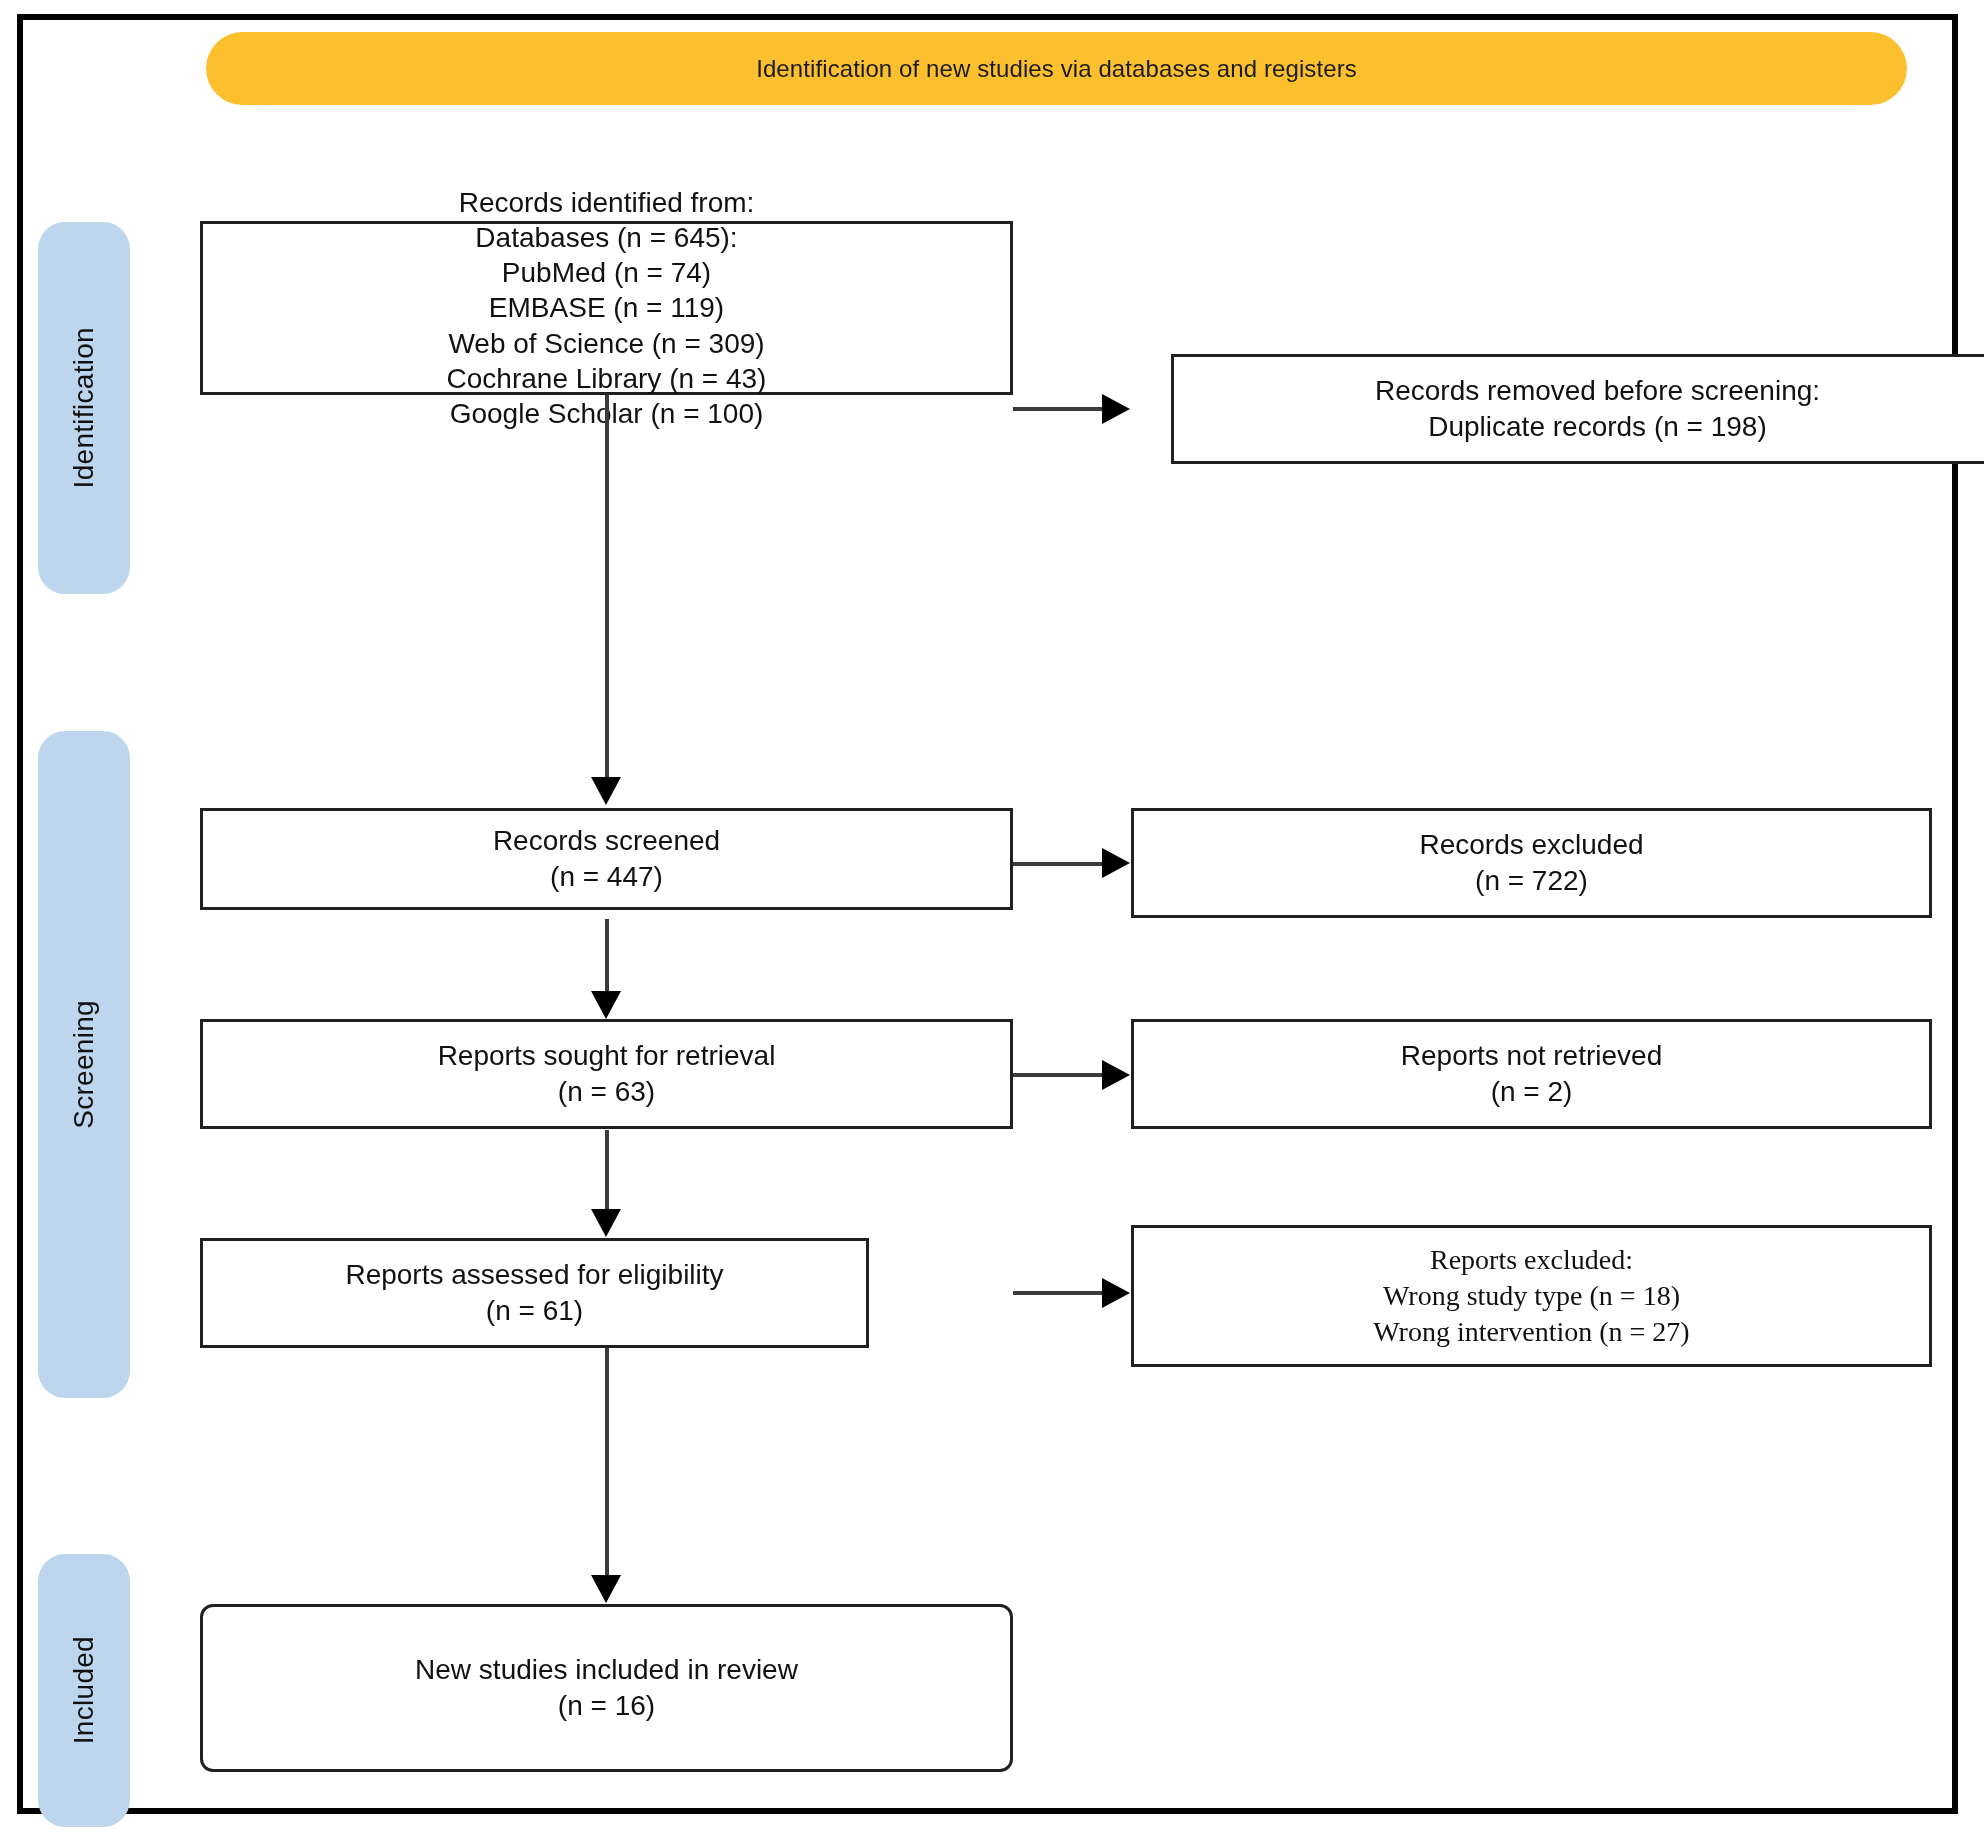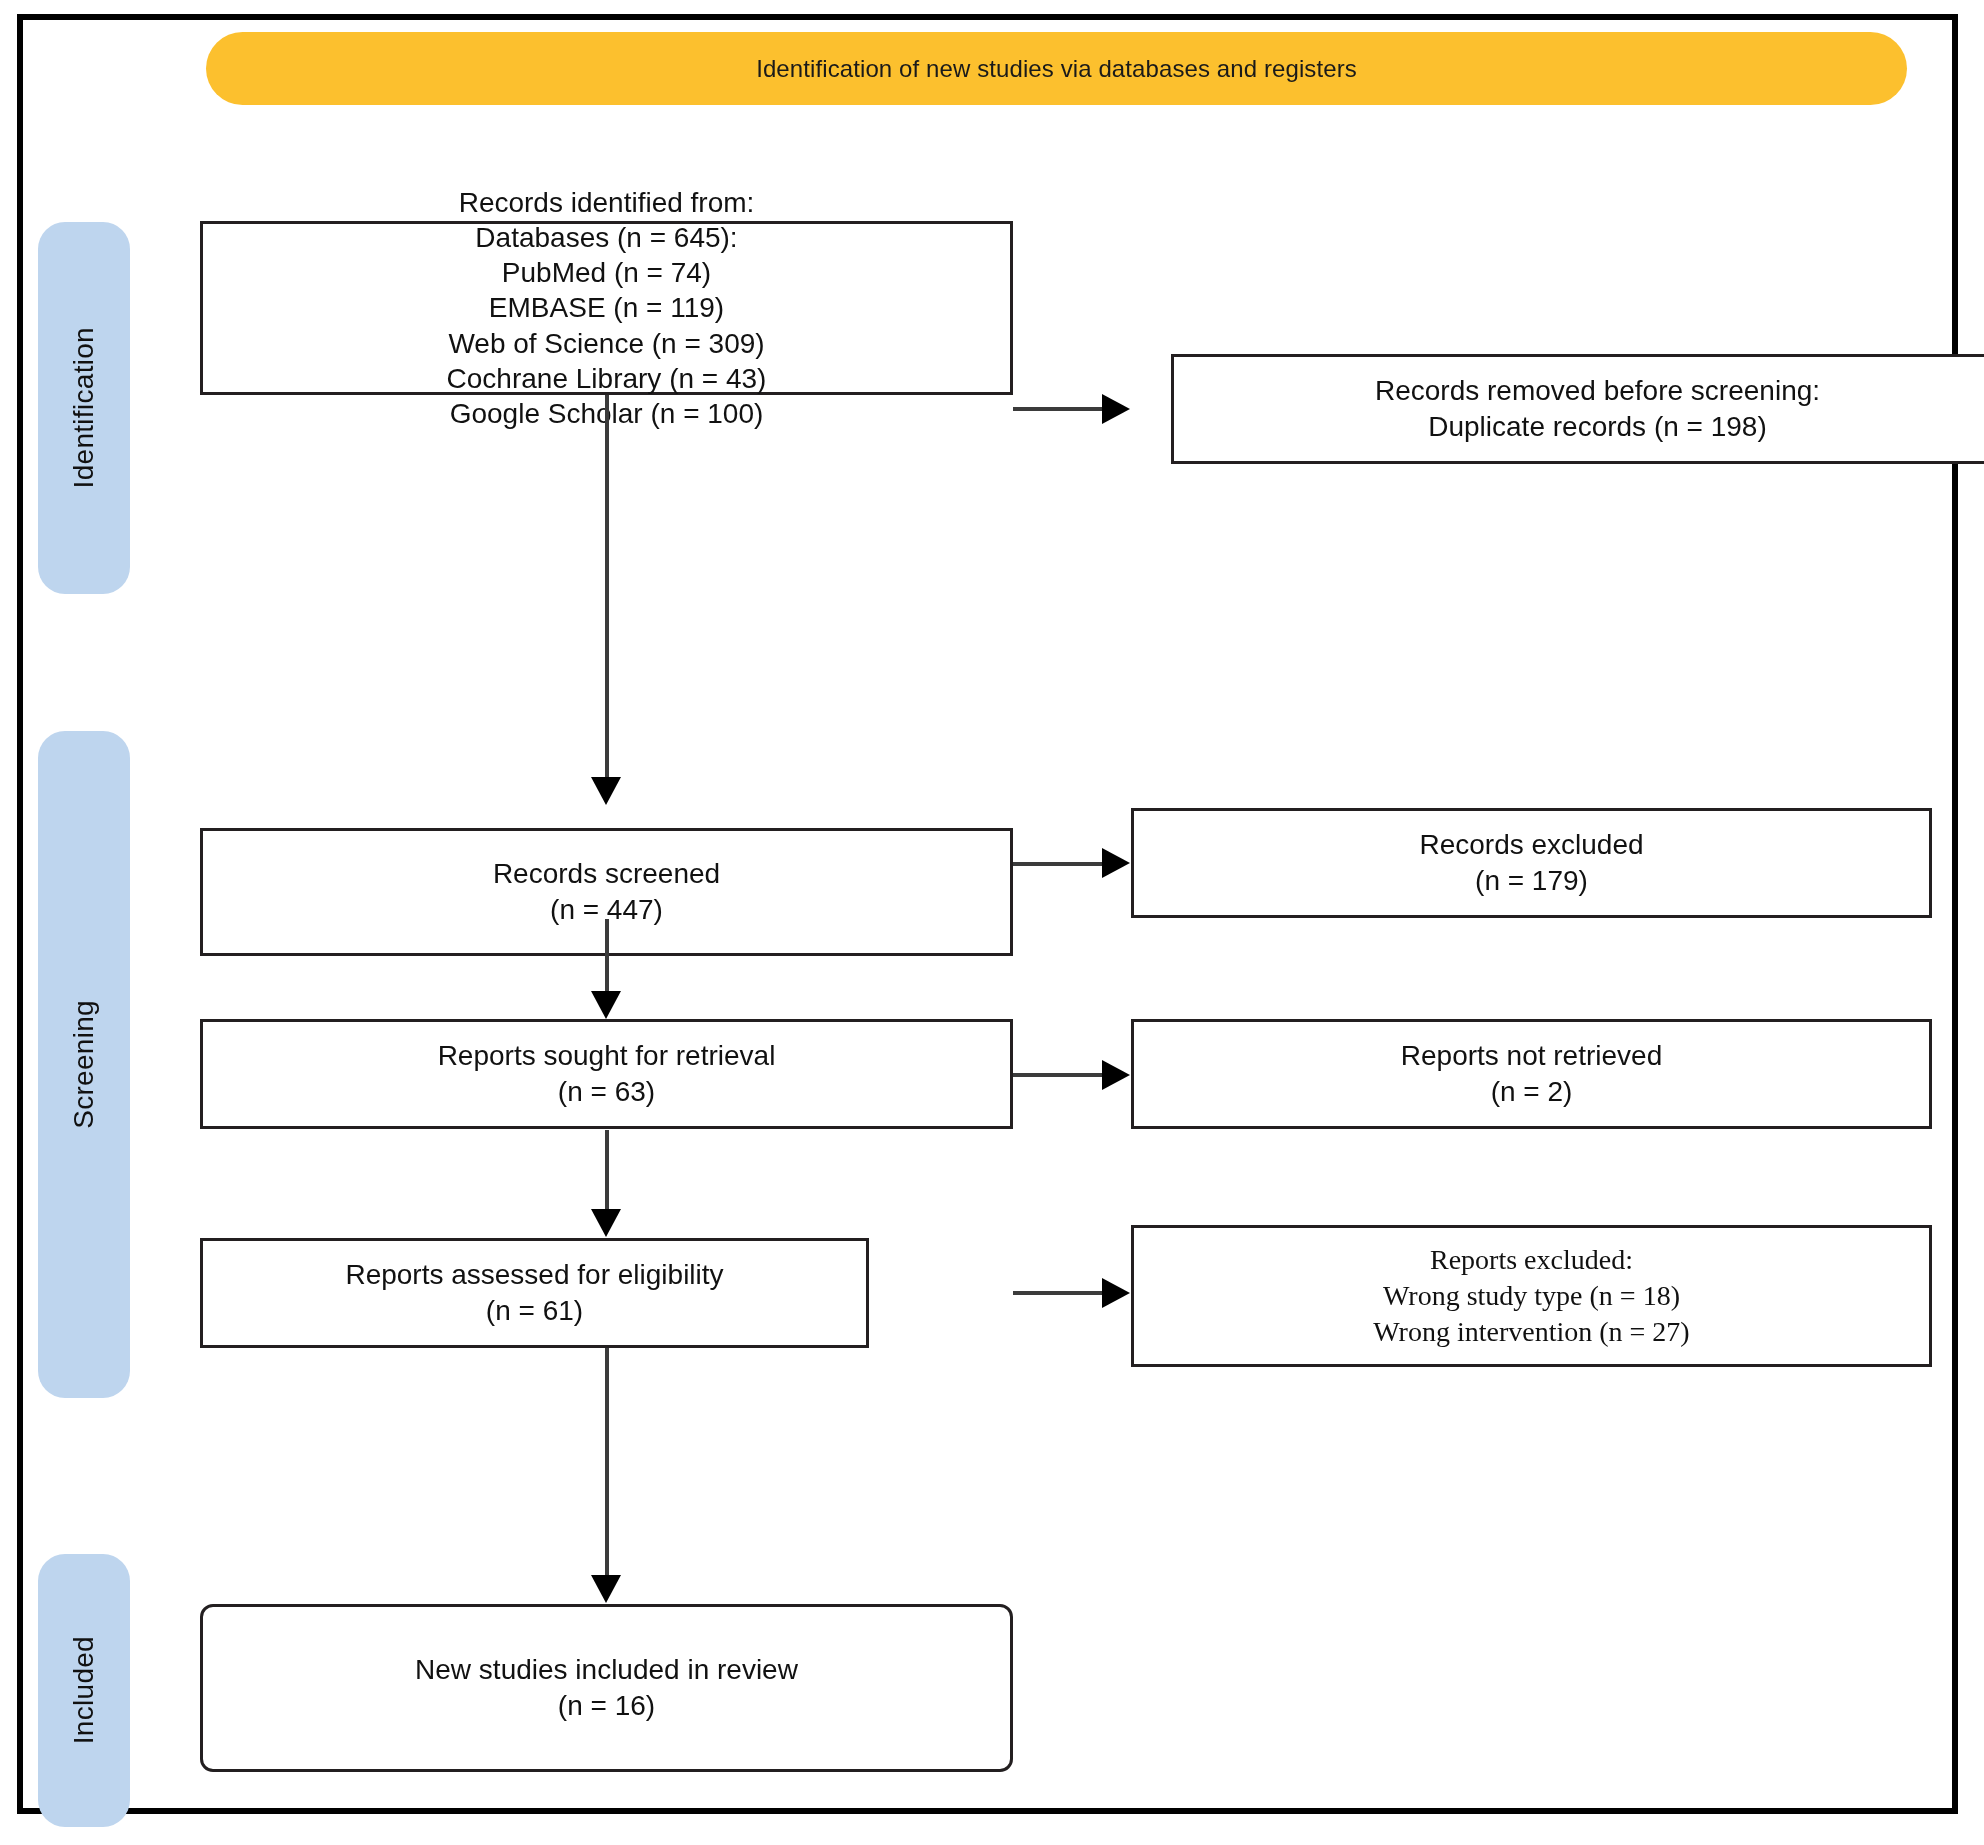--- a/index.html
+++ b/index.html
@@ -92,21 +92,21 @@
   }
   .flow-box .line {
     font-size: 28px;
     color: #111111;
     line-height: 1.29;
     white-space: nowrap;
   }
 
   
   #box-identified   { left: 200px;  top: 221px;  width: 813px; height: 174px; }
-  #box-screened     { left: 200px;  top: 828px; width: 813px; height: 128px; }
+  #box-screened     { left: 200px;  top: 808px; width: 813px; height: 102px; }
   #box-sought       { left: 200px;  top: 1019px; width: 813px; height: 110px; }
   #box-assessed     { left: 200px;  top: 1238px; width: 669px; height: 110px; }
   #box-included     { left: 200px;  top: 1604px; width: 813px; height: 168px; border-radius: 13px; }
 
   
   #box-removed      { left: 1131px; top: 354px;  width: 853px; height: 110px; margin-left: 40px; }
   #box-rec-excluded { left: 1131px; top: 808px; width: 801px; height: 110px; }
   #box-not-retrieved{ left: 1131px; top: 1019px; width: 801px; height: 110px; }
   #box-rep-excluded { left: 1131px; top: 1225px; width: 801px; height: 142px; font-family: Liberation Serif, serif; }
 
@@ -179,21 +179,21 @@
     <span class="line">Duplicate records (n = 198)</span>
   </div>
 
   <div class="flow-box" id="box-screened">
     <span class="line">Records screened</span>
     <span class="line">(n = 447)</span>
   </div>
 
   <div class="flow-box" id="box-rec-excluded">
     <span class="line">Records excluded</span>
-    <span class="line">(n = 179)</span>
+    <span class="line">(n = 722)</span>
   </div>
 
   <div class="flow-box" id="box-sought">
     <span class="line">Reports sought for retrieval</span>
     <span class="line">(n = 63)</span>
   </div>
 
   <div class="flow-box" id="box-not-retrieved">
     <span class="line">Reports not retrieved</span>
     <span class="line">(n = 2)</span>

